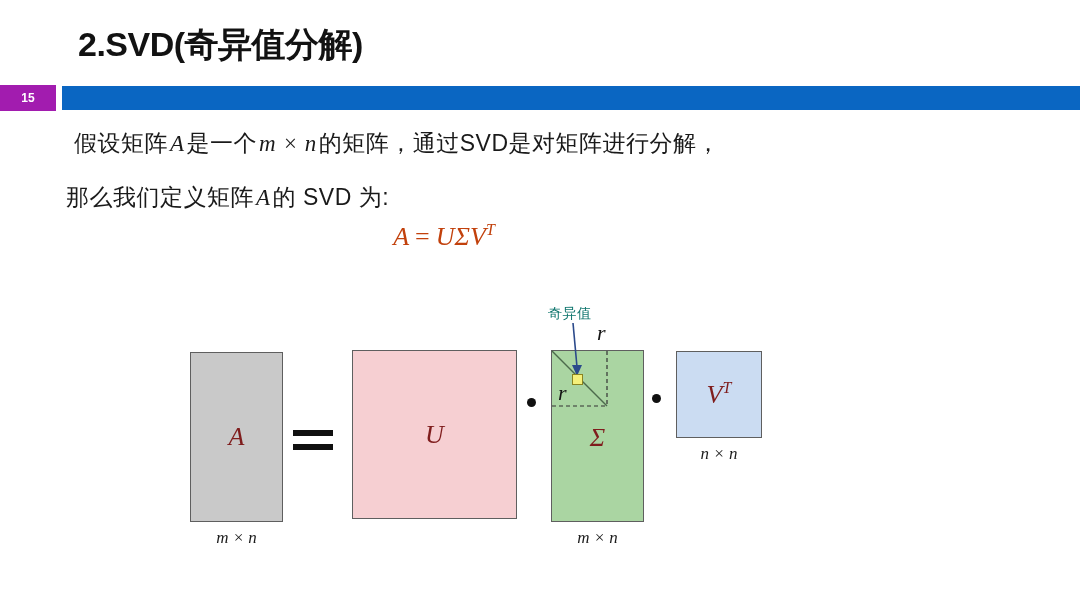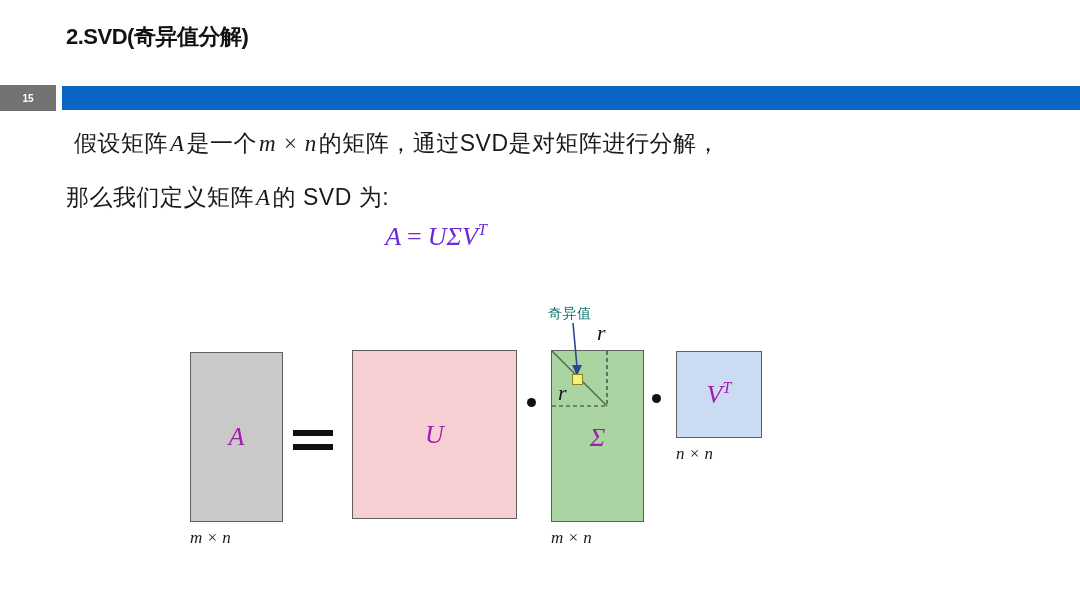--- a/index.html
+++ b/index.html
@@ -12,37 +12,37 @@
     height: 608px;
     position: relative;
     overflow: hidden;
     font-family: "Liberation Sans", "DejaVu Sans", sans-serif;
     color: #1a1a1a;
   }
 
   
   #slide-title {
     position: absolute;
-    left: 66px;
+    left: 78px;
     top: 22px;
-    font-size: 22px;
+    font-size: 34px;
     font-weight: bold;
     letter-spacing: -0.5px;
     color: #121212;
     white-space: nowrap;
   }
   #page-badge {
     position: absolute;
     left: 0px;
     top: 85px;
     width: 56px;
     height: 26px;
-    background: #737373;
+    background: #a21caf;
     color: #ffffff;
-    font-size: 10px;
+    font-size: 12px;
     font-weight: bold;
     display: flex;
     align-items: center;
     justify-content: center;
     box-sizing: border-box;
   }
   #header-rule {
     position: absolute;
     left: 62px;
     top: 86px;
@@ -65,28 +65,28 @@
   #body-line-2 { top: 184px; }
   .mathvar {
     font-family: "Liberation Serif", "DejaVu Serif", serif;
     font-style: italic;
     font-size: 23px;
     padding: 0 2px;
   }
 
   #formula {
     position: absolute;
-    left: 4px;
+    left: 12px;
     top: 221px;
     width: 864px;
     text-align: center;
     font-family: "Liberation Serif", "DejaVu Serif", serif;
     font-style: italic;
     font-size: 26px;
-    color: #6d28d9;
+    color: #c2410c;
   }
   #formula .sup {
     font-size: 16px;
     vertical-align: super;
     font-style: italic;
   }
   #formula .eq {
     font-style: normal;
     padding: 0 6px;
   }
@@ -102,21 +102,21 @@
   .mat {
     position: absolute;
     border: 1.5px solid #5f5f5f;
     box-sizing: border-box;
     display: flex;
     align-items: center;
     justify-content: center;
     font-family: "Liberation Serif", "DejaVu Serif", serif;
     font-style: italic;
     font-size: 26px;
-    color: #a21caf;
+    color: #7f1d1d;
   }
   #mat-a  { left: 190px; top: 352px; width: 93px;  height: 170px; background: #C9C9C9; }
   #mat-u  { left: 352px; top: 350px; width: 165px; height: 169px; background: #F6CFD2; }
   #mat-s  { left: 551px; top: 350px; width: 93px;  height: 172px; background: #AAD5A2; }
   #mat-vt { left: 676px; top: 351px; width: 86px;  height: 87px;  background: #CBDCF2; }
 
   #mat-s .sigma-label {
     position: absolute;
     left: 0; right: 0;
     top: 72px;
@@ -127,21 +127,21 @@
     font-size: 16px;
     vertical-align: super;
   }
 
   .dim-label {
     position: absolute;
     font-family: "Liberation Serif", "DejaVu Serif", serif;
     font-style: italic;
     font-size: 17px;
     color: #1b1b1b;
-    text-align: left;
+    text-align: center;
     white-space: nowrap;
   }
   #dim-a  { left: 190px; top: 528px; width: 93px;  }
   #dim-u  { left: 352px; top: 525px; width: 165px; }
   #dim-s  { left: 551px; top: 528px; width: 93px;  }
   #dim-vt { left: 676px; top: 444px; width: 86px;  }
 
   #equals-sign {
     position: absolute;
     left: 293px;

